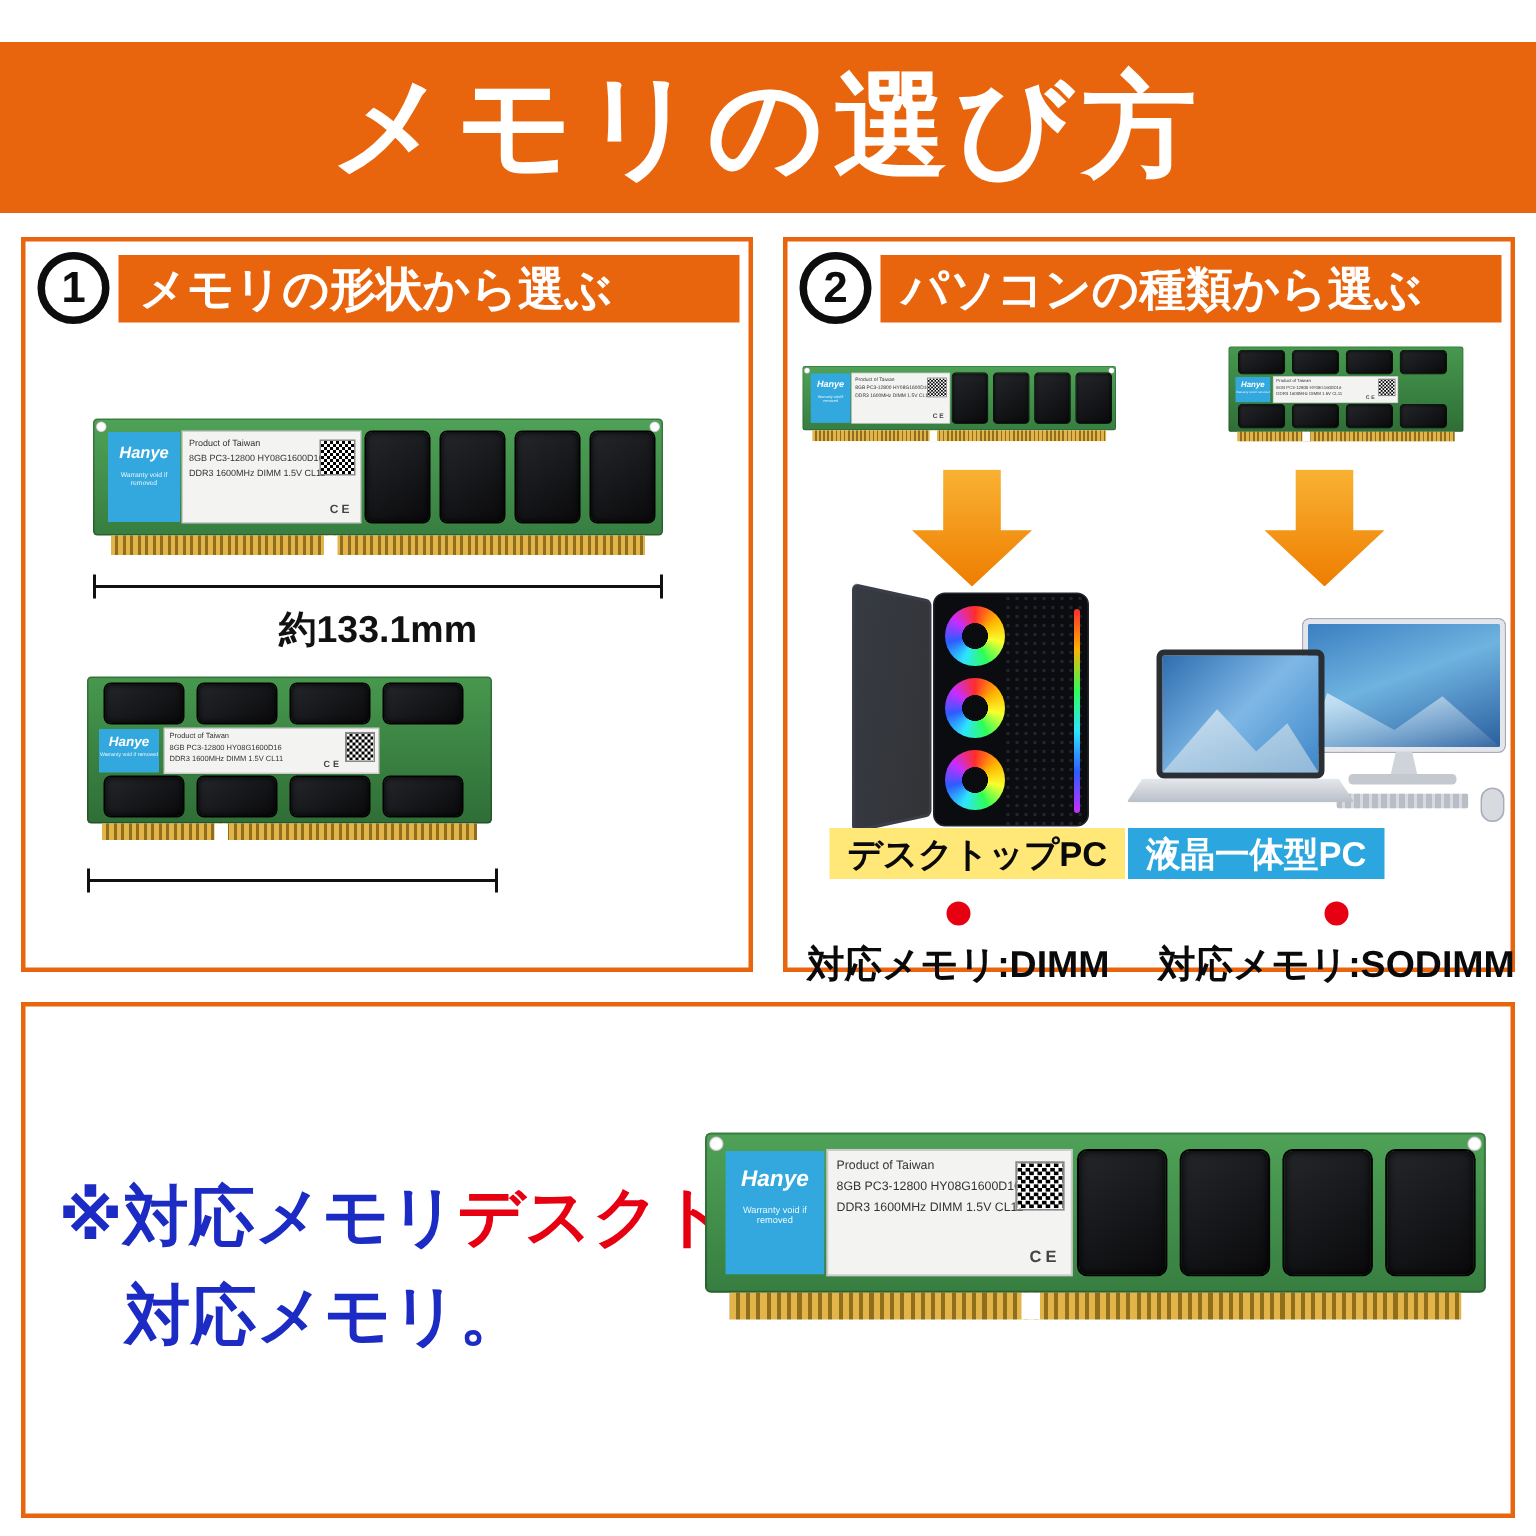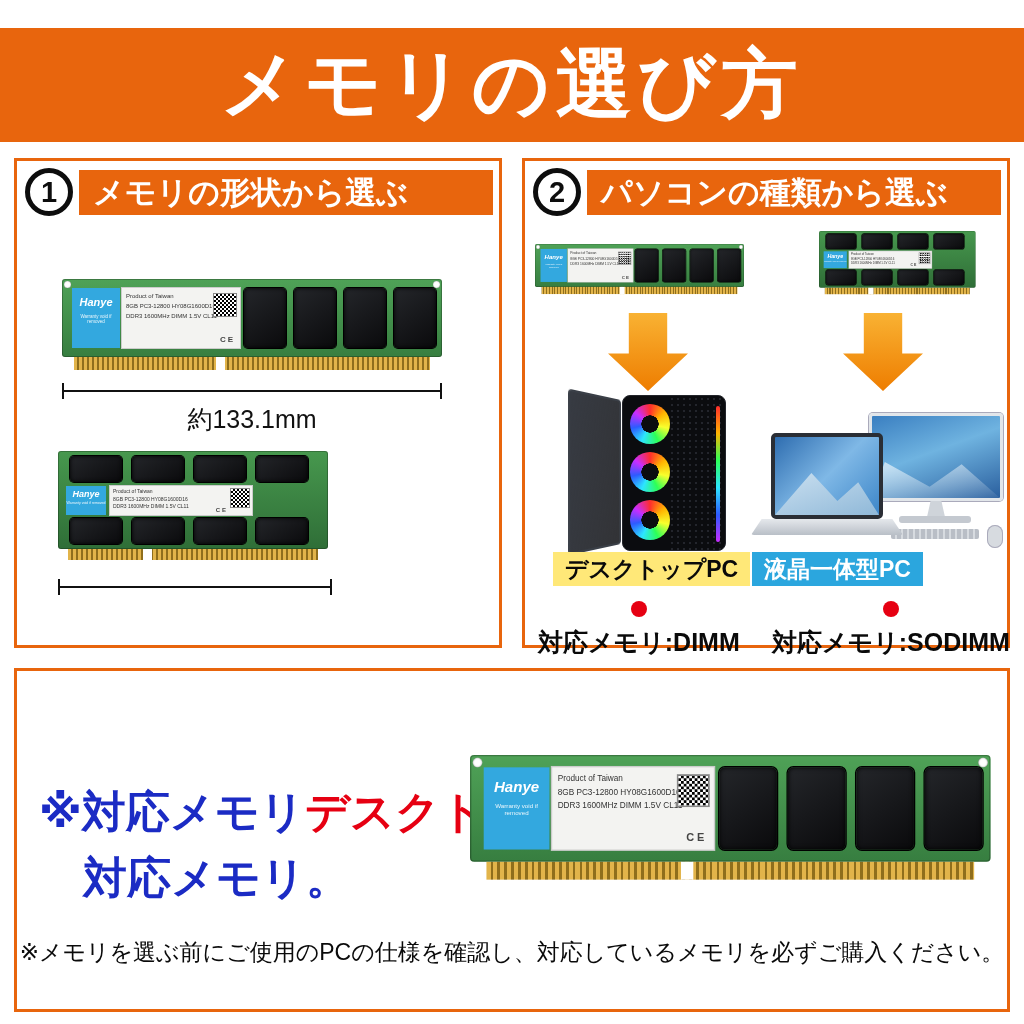--- a/index.html
+++ b/index.html
@@ -75,21 +75,21 @@
   .sodimm .pins { margin:0 10px; height:11px; }
   .sodimm .pins .notch { left:30%; }
 
   .s55  { transform:scale(0.55); transform-origin:0 0; }
   .s58  { transform:scale(0.58); transform-origin:0 0; }
   .s137 { transform:scale(1.37); transform-origin:0 0; }
 
   
   .measure { position:absolute; height:16px; border-left:2px solid #111; border-right:2px solid #111; }
   .measure::before { content:""; position:absolute; left:0; right:0; top:7px; border-top:2px solid #111; }
-  .size-label { position:absolute; text-align:center; font-size:25px; font-weight:400; color:#111; }
+  .size-label { position:absolute; text-align:center; font-size:25px; font-weight:700; color:#111; }
 
   
   .down-arrow { position:absolute; width:80px; height:78px;
     background:linear-gradient(180deg,#F9B233,#EE7D00);
     clip-path:polygon(26% 0,74% 0,74% 52%,100% 52%,50% 100%,0 52%,26% 52%); }
   .tag { height:34px; line-height:34px; padding:0 12px; font-size:23px; font-weight:800; white-space:nowrap; }
   .tag.yellow { background:#FFE878; color:#0a0a0a; }
   .tag.blue   { background:#2BA6DE; color:#fff; }
   .tag-solo { position:absolute; }
   .tag-row { position:absolute; display:flex; gap:2px; }
@@ -361,16 +361,15 @@
               <div class="chip"></div>
               <div class="chip"></div>
             </div>
         </div>
         <div class="pins">
             <div class="notch"></div>
           </div>
       </div>
     </div>
 
-    <div class="footnote">※メモリを選ぶ前にご使用のPCの仕様を確認し、対応しているメモリを必ずご購入ください。</div>
   </div>
 
 </div>
 
 </body></html>

